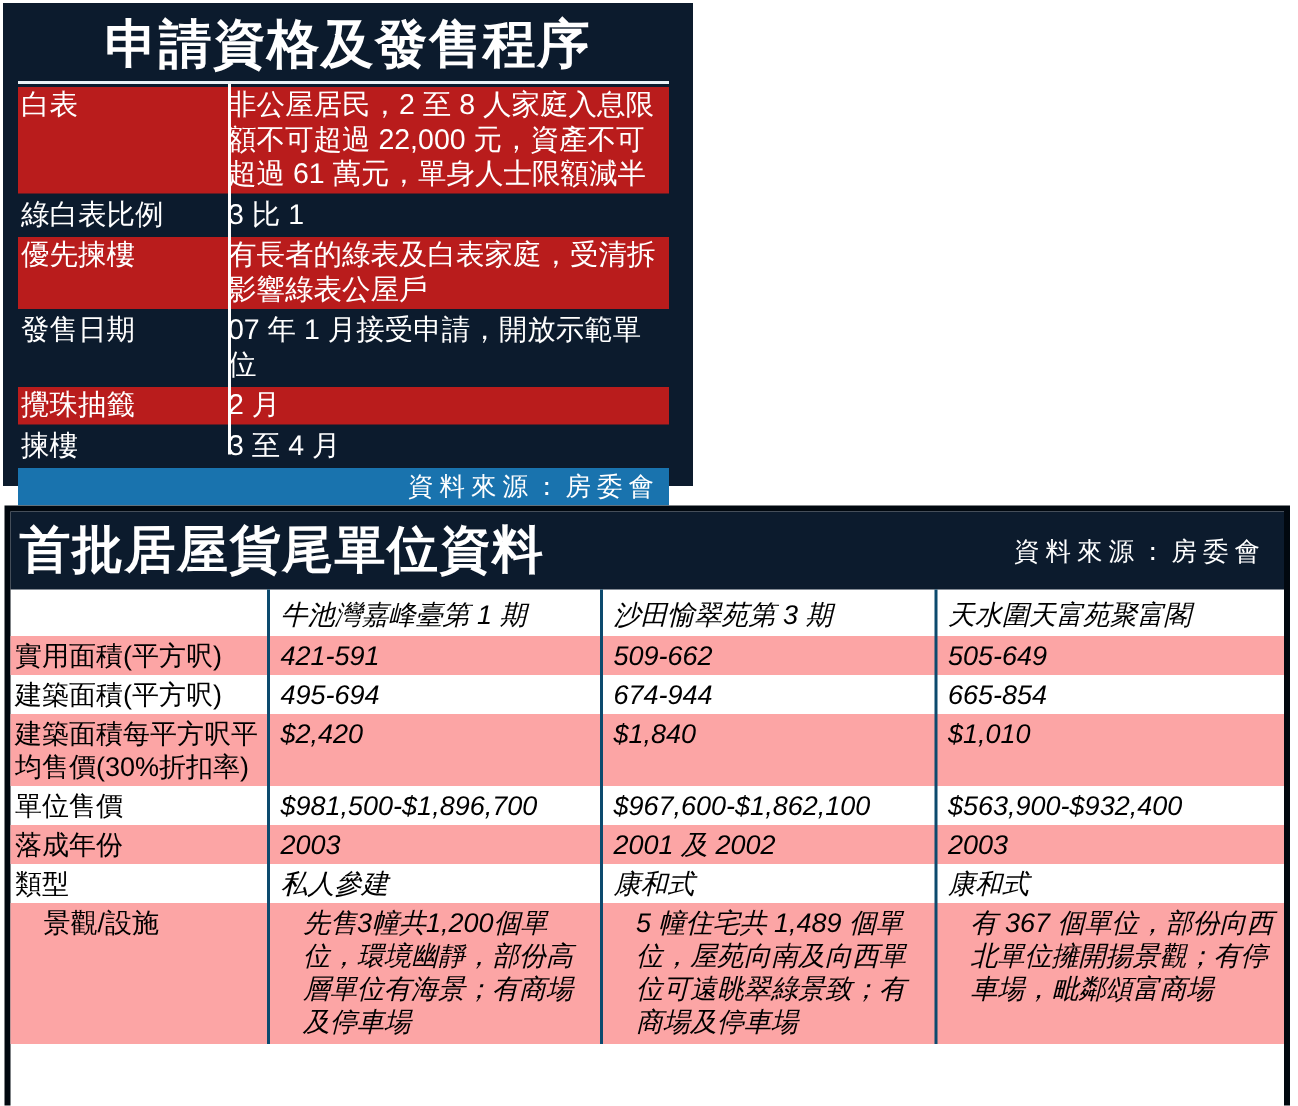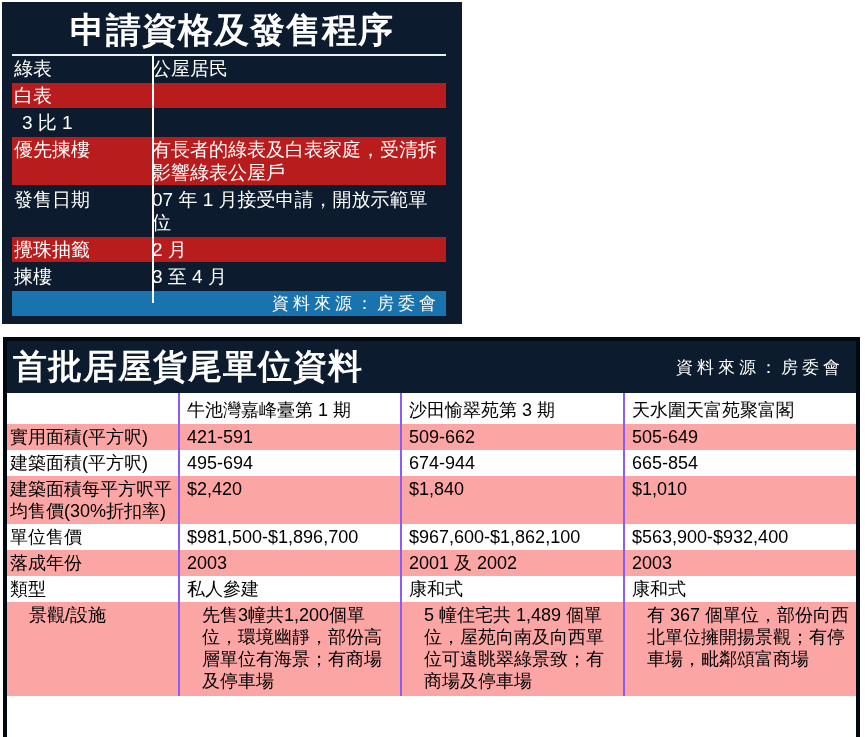--- a/index.html
+++ b/index.html
@@ -29,45 +29,43 @@
                 align-items:center; justify-content:space-between; }
   .units-title { font-size:34px; font-weight:900; letter-spacing:1px; padding-left:6px; }
   .units-source { font-family:"Liberation Serif", serif; font-size:17px;
                   letter-spacing:4px; padding-right:12px; }
   table.units { width:100%; border-collapse:collapse; table-layout:fixed;
                 font-size:18px; line-height:22px; color:#000000; }
   table.units col.c0 { width:172px; }
   table.units col.c1 { width:222px; }
   table.units col.c2 { width:223px; }
   table.units td { vertical-align:top; padding:2px 4px 2px 4px; }
-  table.units td + td { border-left:2px solid #8b5cf6; padding-left:7px; }
+  table.units td + td { border-left:2px solid #0c4a6e; padding-left:7px;font-style:italic; }
   table.units tr.hdr td { height:31px; vertical-align:middle; padding-top:4px; }
   table.units tr.shade { background:#fca5a5;margin-top:44px; }
   table.units td.lbl { padding-left:3px; }
   table.units tr.tall td { padding-bottom:4px;padding-left:22px; }
 </style>
 </head>
 <body>
 
 <div class="canvas">
 
   <div class="app-table">
     <div class="app-title">申請資格及發售程序</div>
 
     <div class="app-rows">
       <div class="app-divider"></div>
 
-      <div class="app-row">
-        <div class="lbl">綠表</div>
-        <div class="val">公屋居民</div>
-      </div>
       <div class="app-row hl">
         <div class="lbl">白表</div>
+        <div class="val">非公屋居民，2 至 8 人家庭入息限額不可超過 22,000 元，資產不可超過 61 萬元，單身人士限額減半</div>
       </div>
       <div class="app-row">
+        <div class="lbl">綠白表比例</div>
         <div class="val">3 比 1</div>
       </div>
       <div class="app-row hl">
         <div class="lbl">優先揀樓</div>
         <div class="val">有長者的綠表及白表家庭，受清拆影響綠表公屋戶</div>
       </div>
       <div class="app-row">
         <div class="lbl">發售日期</div>
         <div class="val">07 年 1 月接受申請，開放示範單位</div>
       </div>

